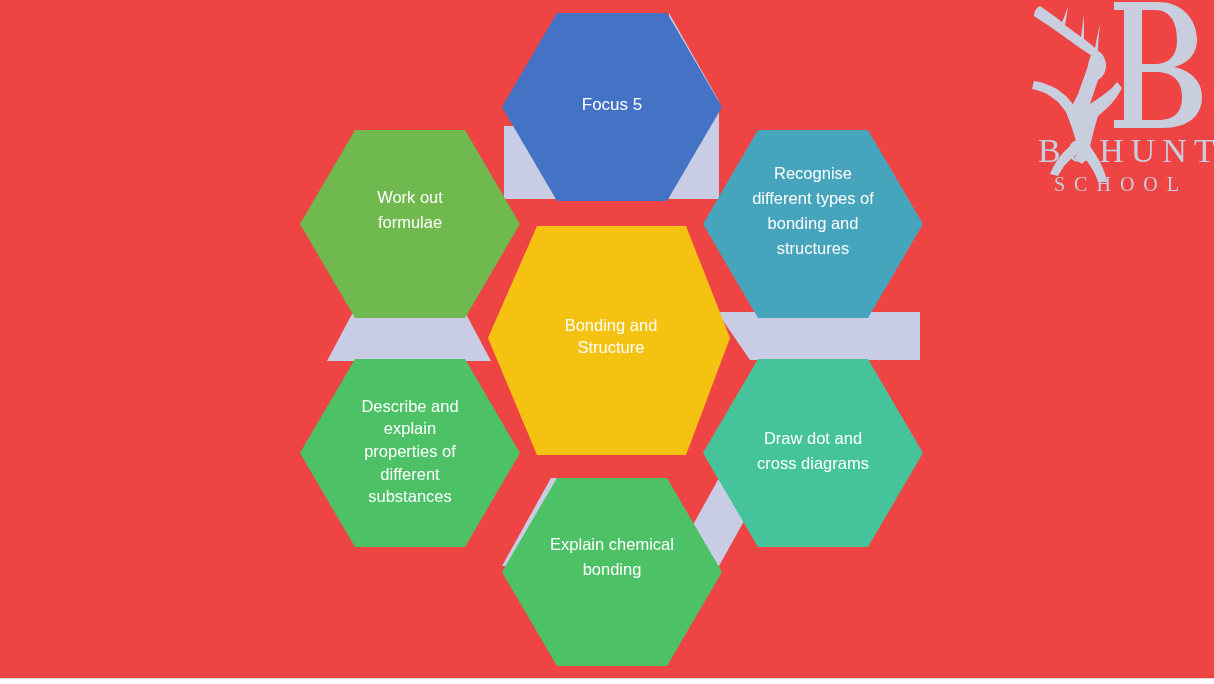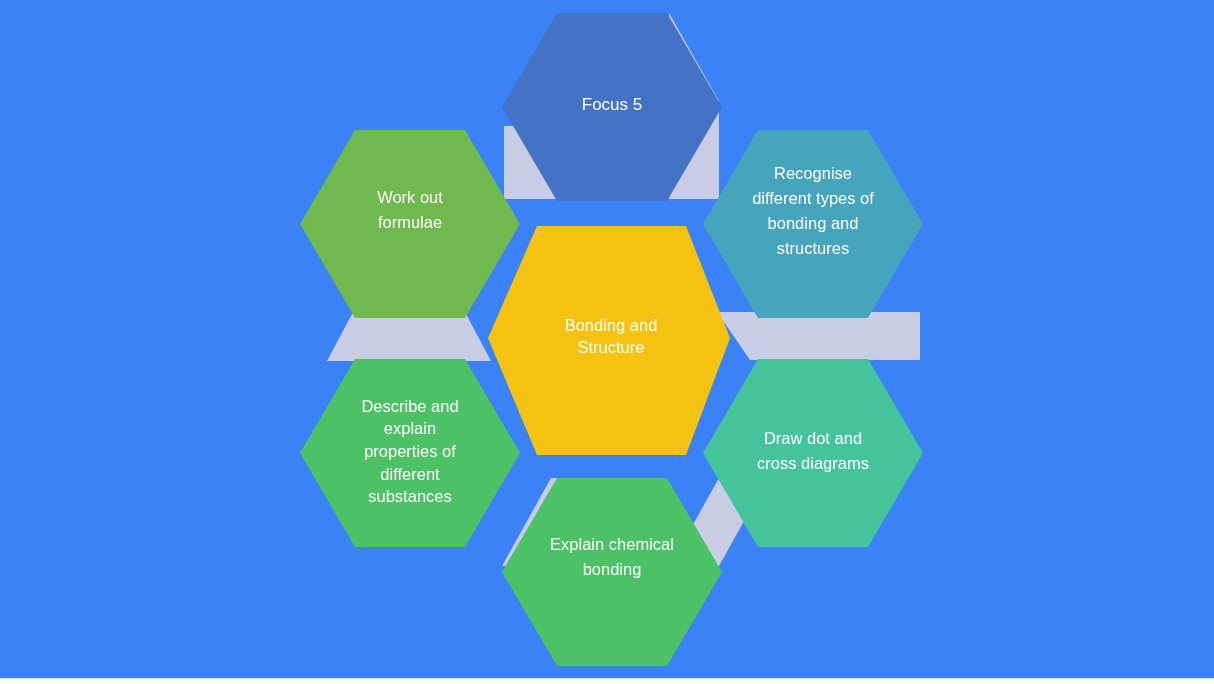--- a/index.html
+++ b/index.html
@@ -7,21 +7,21 @@
     padding: 0;
     background: #ffffff;
   }
   body {
     font-family: "Liberation Sans", sans-serif;
   }
   #slide {
     position: relative;
     width: 1214px;
     height: 684px;
-    background: #3b82f6;
+    background: #ef4444;
     overflow: hidden;
   }
 
   
   #hex-cluster {
     position: absolute;
     left: 0;
     top: 0;
     width: 1214px;
     height: 684px;
@@ -141,17 +141,125 @@
 
       <g>
         <polygon points="537,226 686,226 730,338 686,455 537,455 488,338" fill="#f5c211"></polygon>
         <text class="hex-label center-label" x="611" y="327">Bonding and</text>
         <text class="hex-label center-label" x="611" y="349">Structure</text>
       </g>
 
     </svg>
   </div>
 
+  <div id="logo">
+    <svg viewBox="0 0 204 200" xmlns="http://www.w3.org/2000/svg">
+
+      <g>
+        <path fill="#c8cedd" d="
+          M 104 2
+          L 104 10
+          L 114 10
+          L 114 120
+          L 104 120
+          L 104 128
+          L 152 128
+          C 178 128 192 116 192 97
+          C 192 82 182 71 164 67
+          C 179 63 187 53 187 40
+          C 187 20 173 2 148 2
+          Z
+          M 132 10
+          L 145 10
+          C 160 10 167 22 167 40
+          C 167 56 159 64 144 64
+          L 132 64
+          Z
+          M 132 72
+          L 146 72
+          C 163 72 172 81 172 97
+          C 172 113 164 120 147 120
+          L 132 120
+          Z
+        "></path>
+      </g>
+
+      <g>
+
+        <path fill="#c8cedd" d="
+          M 30 6
+          C 36 10 44 16 52 22
+          C 54 18 56 12 58 6
+          C 57 14 56 20 55 25
+          C 60 29 66 33 71 37
+          C 72 30 73 22 74 14
+          C 74 23 74 31 74 39
+          C 78 42 82 45 85 48
+          C 86 41 88 32 90 24
+          C 89 34 88 43 88 51
+          L 82 56
+          L 70 48
+          L 56 38
+          L 42 28
+          L 30 20
+          L 24 16
+          C 24 12 26 8 30 6
+          Z
+        "></path>
+
+        <path fill="#c8cedd" d="
+          M 86 50
+          C 92 52 96 58 96 66
+          C 96 72 93 77 88 80
+          L 84 92
+          L 80 104
+          C 86 100 92 96 97 92
+          C 101 89 104 86 107 82
+          L 112 88
+          C 108 96 102 104 95 110
+          L 88 116
+          L 84 130
+          L 80 146
+          C 84 152 88 158 91 164
+          C 94 170 96 176 97 182
+          L 88 182
+          C 86 175 82 168 77 161
+          L 70 152
+          L 62 158
+          L 54 166
+          L 48 176
+          L 40 174
+          C 44 164 50 155 58 148
+          L 66 141
+          L 62 128
+          L 56 112
+          L 48 102
+          L 40 96
+          C 34 92 28 90 22 89
+          L 24 81
+          C 32 82 40 85 47 89
+          L 56 96
+          L 63 104
+          L 68 94
+          L 73 80
+          L 78 66
+          C 79 58 82 52 86 50
+          Z
+        "></path>
+
+        <path fill="#c8cedd" d="
+          M 70 150
+          L 78 157
+          L 72 164
+          L 64 158
+          Z
+        "></path>
+      </g>
+
+      <text class="logo-wordmark logo-word-main" x="28" y="162">BOHUNT</text>
+      <text class="logo-wordmark logo-word-sub" x="44" y="191">SCHOOL</text>
+    </svg>
+  </div>
 
   <div id="bottom-rule"></div>
   <div id="bottom-strip"></div>
 
 </div>
 
 </body></html>

